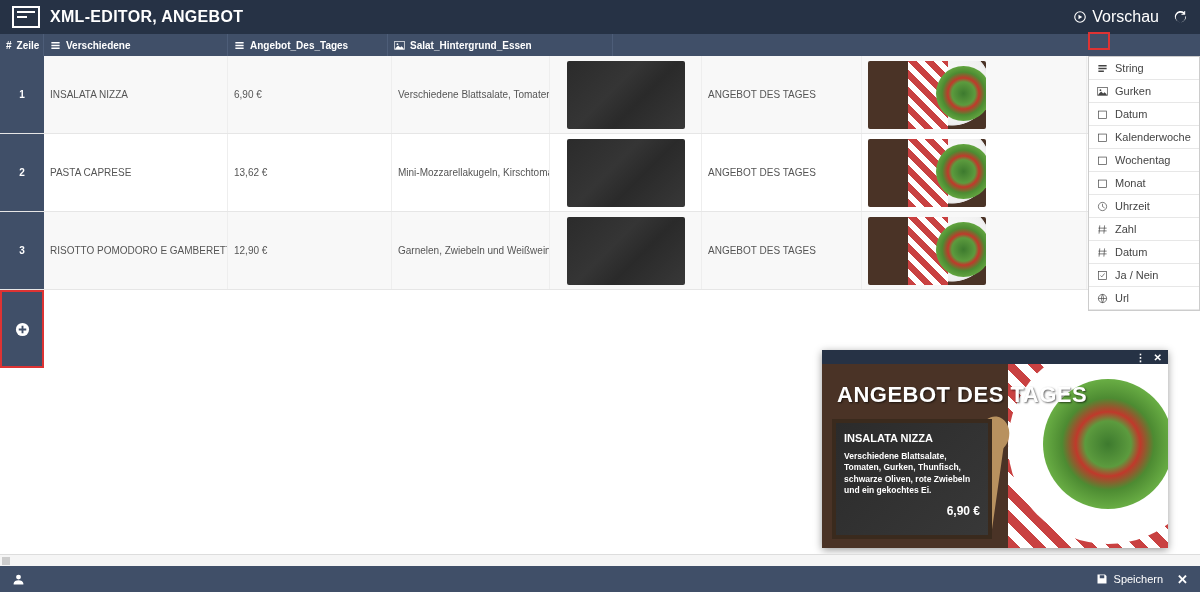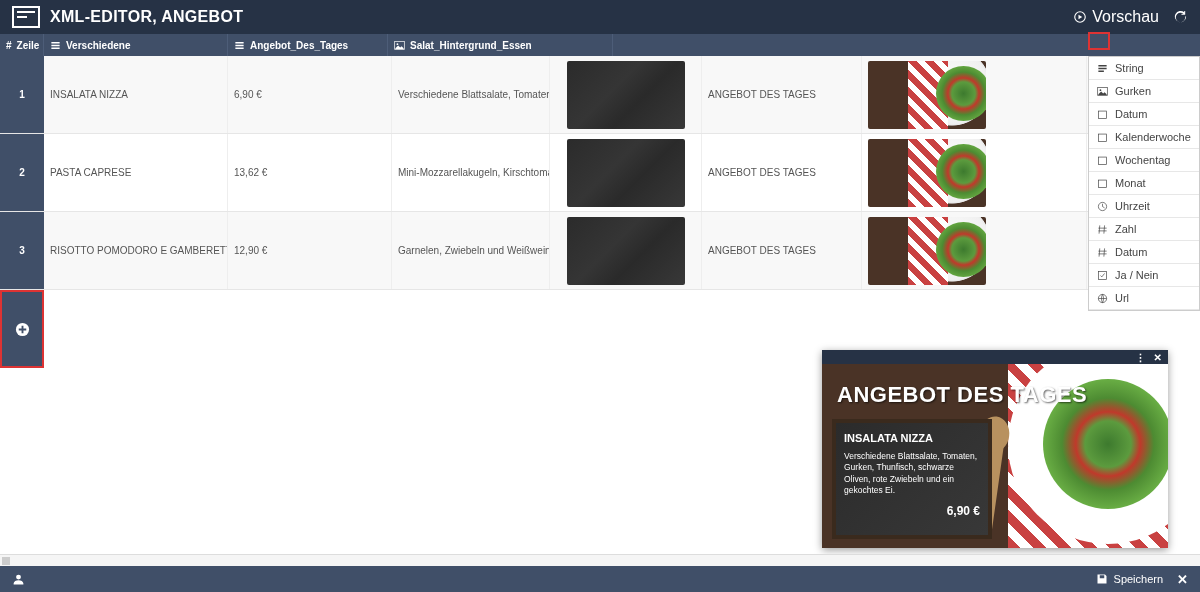--- a/index.html
+++ b/index.html
@@ -42,21 +42,21 @@
 .preview-bar{position:absolute;top:0;left:0;right:0;height:14px;background:#263245;display:flex;justify-content:flex-end;align-items:center;padding:0 6px;gap:8px;font-size:10px}
 .preview-body{position:absolute;top:14px;left:0;right:0;bottom:0;overflow:hidden}
 .preview-cloth{position:absolute;right:0;top:0;width:160px;height:100%;background:repeating-linear-gradient(45deg,#c94141 0 9px,#fff 9px 18px)}
 .preview-plate{position:absolute;right:-40px;top:-20px;width:200px;height:200px;border-radius:50%;background:#fff;display:flex;align-items:center;justify-content:center}
 .preview-plate::after{content:"";width:130px;height:130px;border-radius:50%;background:radial-gradient(circle,#3d7a2e 0%,#5c9b3e 25%,#c0392b 35%,#4d8b32 50%,#6fb548 75%,#3d7a2e 100%)}
 .preview-spoon{position:absolute;left:155px;top:60px;width:22px;height:110px;background:#b8915f;border-radius:11px 11px 4px 4px;transform:rotate(8deg)}
 .preview-spoon::before{content:"";position:absolute;top:-8px;left:-4px;width:30px;height:36px;background:#b8915f;border-radius:50%}
 .preview-chalk{position:absolute;left:10px;top:55px;width:160px;height:120px;background:linear-gradient(135deg,#2b2b2b,#383838);border:4px solid #3a2a1d;padding:8px;font-size:9px;line-height:1.35}
 .preview-title{position:absolute;left:15px;top:18px;font-size:22px;font-weight:900;letter-spacing:0.5px;text-shadow:1px 1px 2px rgba(0,0,0,0.6);font-family:Impact,Arial Black,sans-serif}
 .preview-dish{font-weight:900;font-size:11px;margin-bottom:5px;font-family:Impact,Arial Black,sans-serif}
-.preview-desc{font-size:8.5px;font-weight:normal;line-height:1.35}
+.preview-desc{font-size:8.5px;font-weight:bold;line-height:1.35}
 .preview-price{text-align:right;font-weight:900;font-size:12px;margin-top:6px;font-family:Impact,Arial Black,sans-serif}
 .hscroll{position:absolute;bottom:26px;left:0;right:0;height:12px;background:#f5f5f5;border-top:1px solid #ddd}
 .hscroll::before{content:"";position:absolute;left:2px;top:2px;width:8px;height:8px;background:#ccc}
 .bottombar{position:absolute;bottom:0;left:0;right:0;height:26px;background:#404f68;color:#fff;display:flex;align-items:center;justify-content:space-between;padding:12px 12px;font-size:11px}
 .bottombar-right{display:flex;align-items:center;gap:14px}
 .save-btn{display:flex;align-items:center;gap:6px;cursor:pointer}
 svg{width:12px;height:12px;fill:currentColor}
 .th svg,.dropdown-item svg{width:11px;height:11px}
 </style>
 </head>

